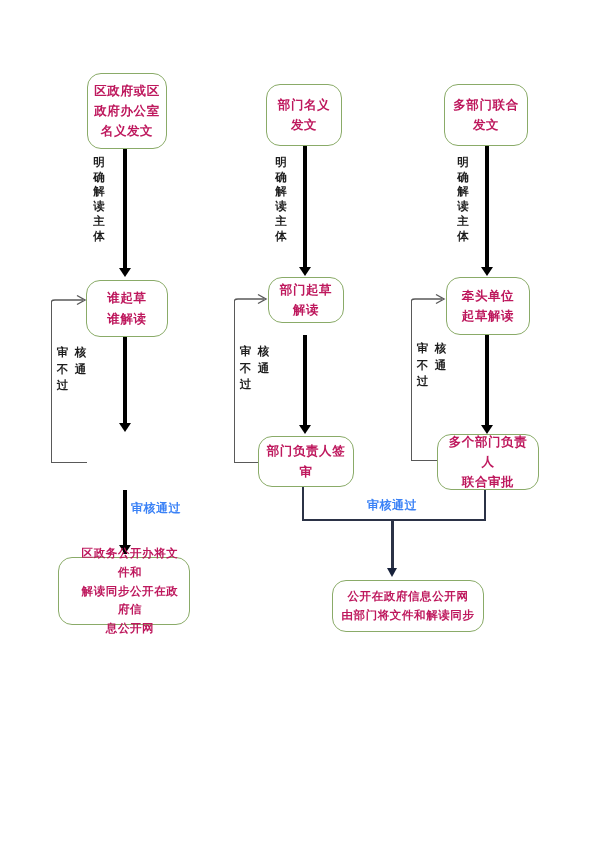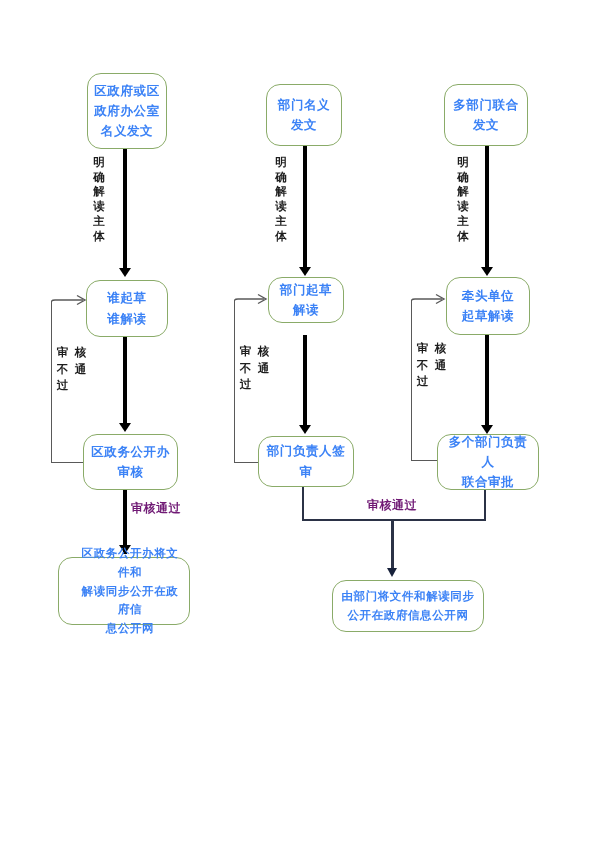--- a/index.html
+++ b/index.html
@@ -20,21 +20,21 @@
   .node {
     position: absolute;
     box-sizing: border-box;
     border: 1.3px solid #8aab68;
     border-radius: 14px;
     background: #ffffff;
     display: flex;
     align-items: center;
     justify-content: center;
     text-align: center;
-    color: #3b82f6;
+    color: #be185d;
     font-size: 12.5px;
     line-height: 1.62;
     letter-spacing: 0.6px;
     font-weight: 600;
     padding: 2px 6px;
   }
   .node span { display: block; }
 
   
   .conn-thick {
@@ -82,21 +82,21 @@
   .vlabel.grid {
     display: grid;
     grid-template-columns: 13px 13px;
     column-gap: 5px;
     row-gap: 2px;
     width: 31px;
   }
   .hlabel {
     position: absolute;
     font-size: 12px;
-    color: #701a75;
+    color: #3b82f6;
     font-weight: 600;
     white-space: nowrap;
     letter-spacing: 0.5px;
   }
 </style>
 </head>
 <body>
 
 <div id="canvas">
 
@@ -136,26 +136,20 @@
     <path d="M26 1.5 L34 6 L26 10.5" stroke="#595959" stroke-width="1.4" fill="none"></path>
   </svg>
   <div class="vlabel grid" style="left:56px; top:345px;">
     <div>审</div>
     <div>核</div>
     <div>不</div>
     <div>通</div>
     <div>过</div>
   </div>
 
-  <div class="node" style="left:83px; top:434px; width:95px; height:56px;">
-    <div>
-      <span>区政务公开办</span>
-      <span>审核</span>
-    </div>
-  </div>
 
   <div class="conn-thick" style="left:123px; top:490px; height:64px;"></div>
   <div class="arrowhead-thick" style="left:119px; top:545px;"></div>
   <div class="hlabel" style="left:131px; top:500px;">审核通过</div>
 
   <div class="node" style="left:58px; top:557px; width:132px; height:68px; font-size:11.5px;padding-left:18px;">
     <div>
       <span>区政务公开办将文件和</span>
       <span>解读同步公开在政府信</span>
       <span>息公开网</span>
@@ -261,18 +255,18 @@
 
   <div class="conn-navy" style="left:302px; top:487px; width:1.6px; height:33px;"></div>
   <div class="conn-navy" style="left:484px; top:490px; width:1.6px; height:30px;"></div>
   <div class="conn-navy" style="left:302px; top:519px; width:184px; height:1.6px;"></div>
   <div class="hlabel" style="left:367px; top:511px; transform:translateY(-14px);">审核通过</div>
   <div class="conn-navy" style="left:391px; top:519px; width:3.4px; height:54px;"></div>
   <div class="arrowhead-navy" style="left:387px; top:568px;"></div>
 
   <div class="node" style="left:332px; top:580px; width:152px; height:52px; font-size:11.5px;">
     <div>
+      <span>公开在政府信息公开网</span>
       <span>由部门将文件和解读同步</span>
-      <span>公开在政府信息公开网</span>
     </div>
   </div>
 
 </div>
 
 </body></html>

